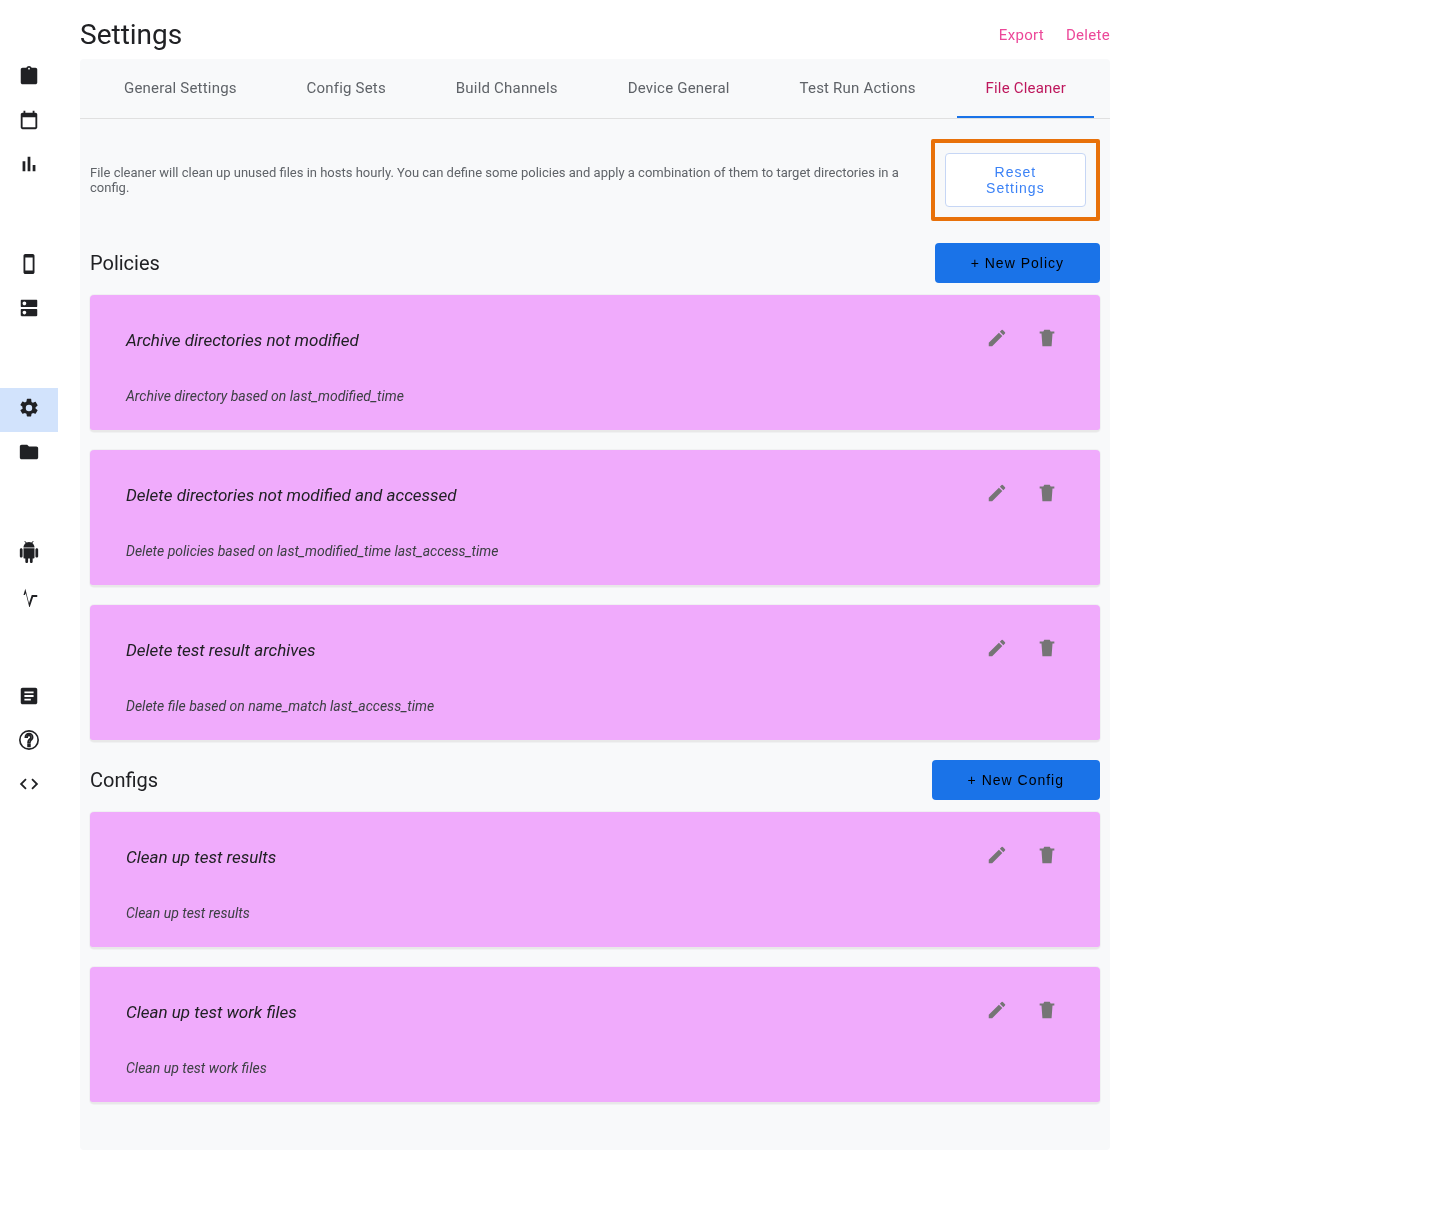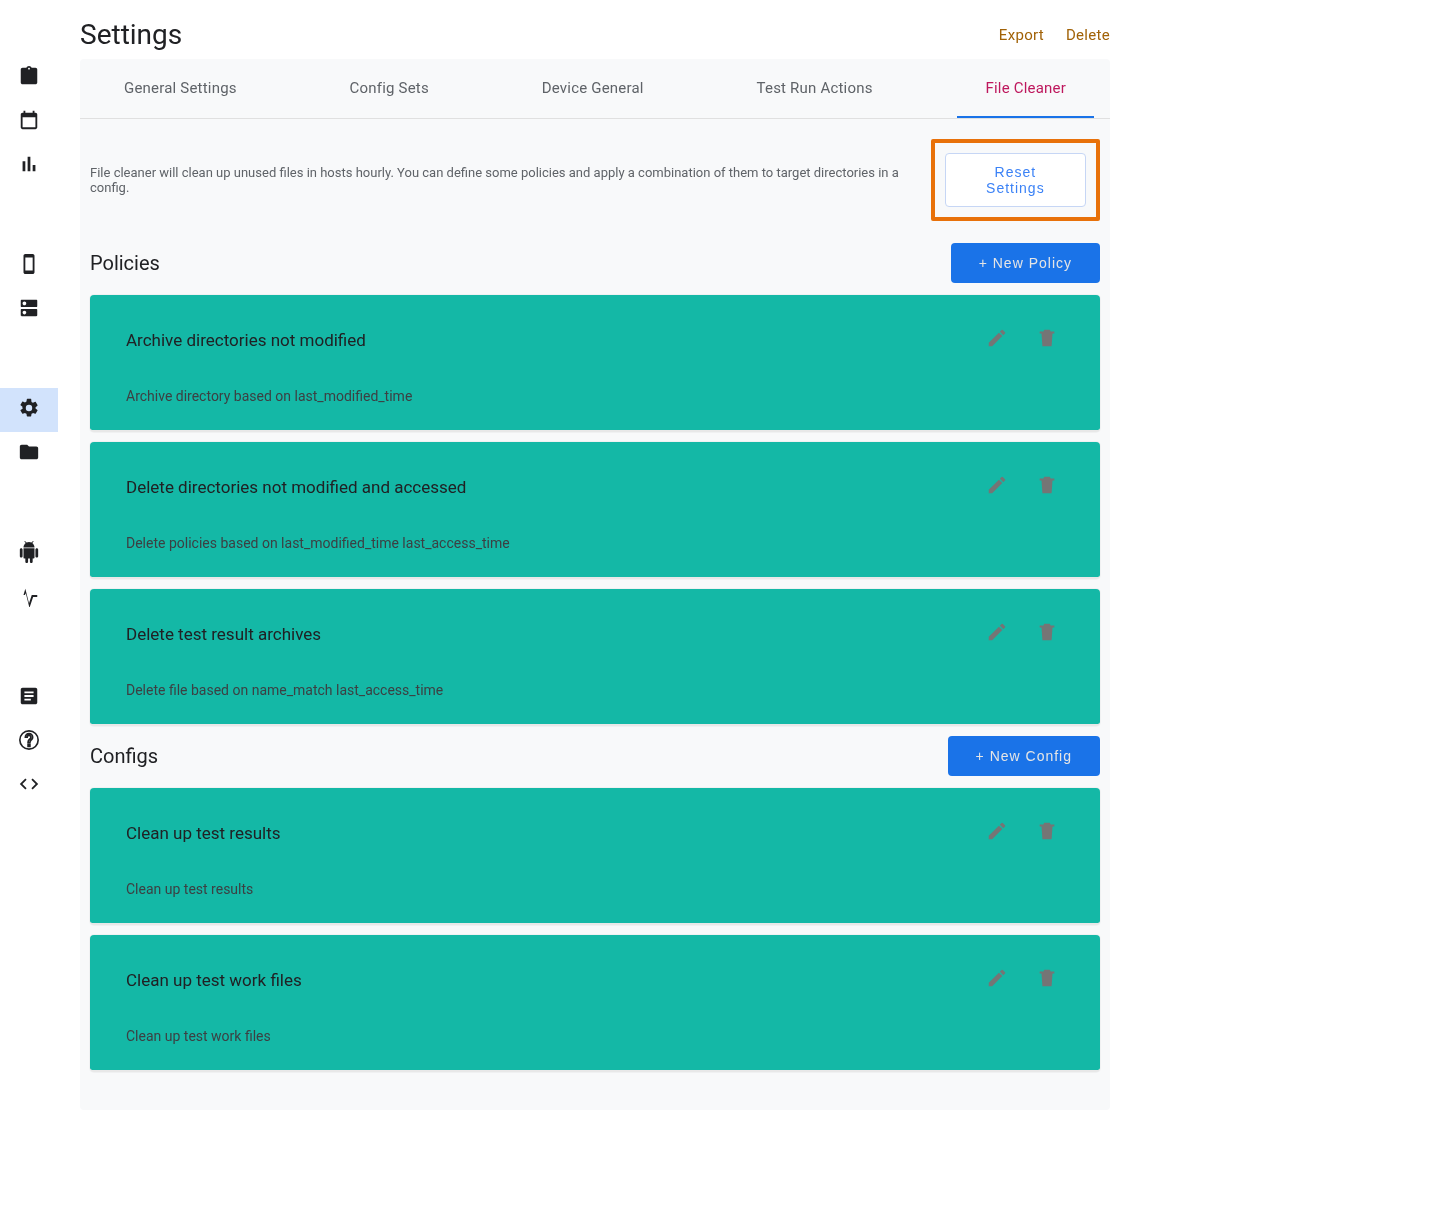--- a/index.html
+++ b/index.html
@@ -45,21 +45,21 @@
     align-items: center;
     justify-content: space-between;
     margin-bottom: 8px;
   }
   .page-title {
     font-size: 28px;
     font-weight: 400;
     margin: 0;
   }
   .header-links a {
-    color: #a16207;
+    color: #ec4899;
     text-decoration: none;
     margin-left: 18px;
     font-size: 15px;
     letter-spacing: 0.3px;
     cursor: pointer;
   }
   .panel {
     background: #f8f9fa;
     border-radius: 4px;
     padding: 0 0 28px 0;
@@ -119,35 +119,36 @@
     justify-content: space-between;
     padding: 0 10px 12px 10px;
   }
   .section-title {
     font-size: 20px;
     font-weight: 400;
     margin: 0;
   }
   .primary-btn {
     background: #1a73e8;
-    color: #e5e5e5;
+    color: #000000;
     border: none;
-    padding: 12px 28px;
+    padding: 12px 36px;
     font-size: 14px;
     letter-spacing: 1px;
     border-radius: 4px;
     cursor: pointer;
   }
   .card {
-    background: #14b8a6;
+    background: #f0abfc;
     border-radius: 4px;
-    margin: 0 10px 10px 10px;
+    margin: 0 10px 18px 10px;
     padding: 26px 36px 26px 36px;
     box-shadow: 0 0 0 1px rgba(0,0,0,0.03);
     border-bottom: 2px solid #e8e8e8;
+    font-style: italic;
   }
   .card-head {
     display: flex;
     align-items: center;
     justify-content: space-between;
     margin-bottom: 30px;
   }
   .card-title {
     font-size: 17px;
     font-weight: 400;
@@ -263,20 +264,21 @@
         <a>Export</a>
         <a>Delete</a>
       </div>
     </div>
 
     <div class="panel">
 
       <div class="tabs">
         <div class="tab">General Settings</div>
         <div class="tab">Config Sets</div>
+        <div class="tab">Build Channels</div>
         <div class="tab">Device General</div>
         <div class="tab">Test Run Actions</div>
         <div class="tab active">File Cleaner</div>
       </div>
 
       <div class="desc-row">
         <div class="desc-text">File cleaner will clean up unused files in hosts hourly. You can define some policies and apply a combination of them to target directories in a config.</div>
         <div class="reset-wrap">
           <button class="reset-btn">Reset Settings</button>
         </div>

